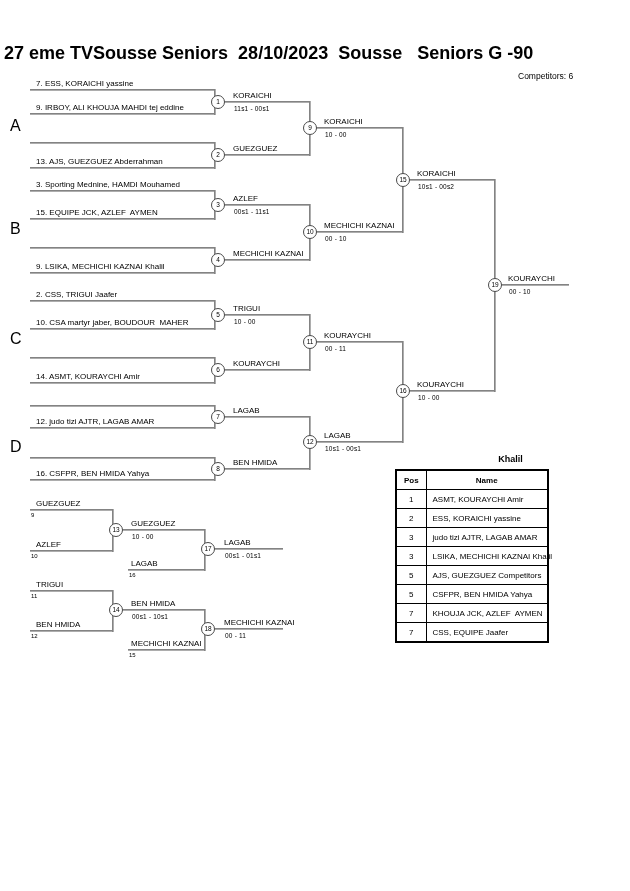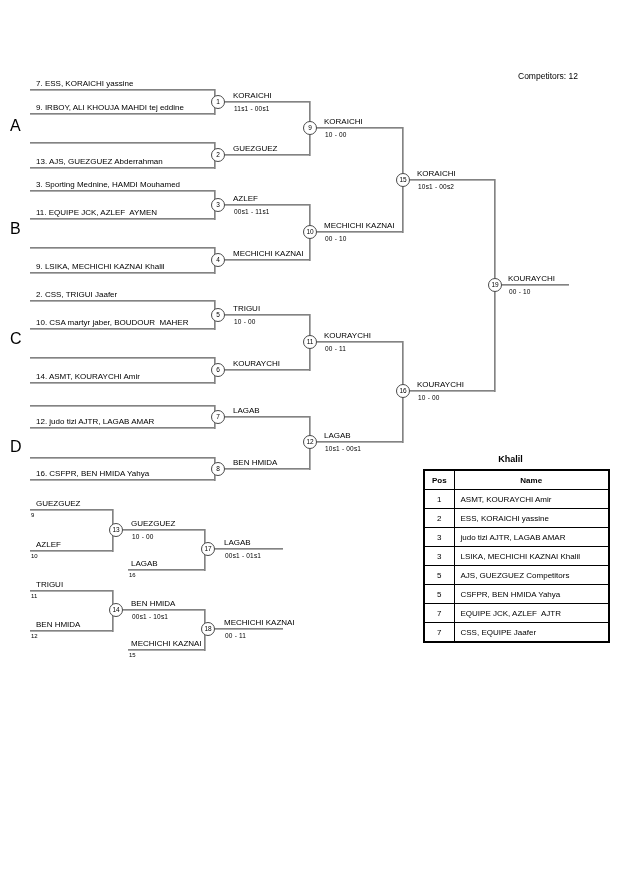--- a/index.html
+++ b/index.html
@@ -12,34 +12,35 @@
           text-align:center;z-index:2;}
   .entry{position:absolute;font-size:8px;white-space:pre;z-index:1;}
   .wname{position:absolute;font-size:8px;white-space:pre;z-index:1;}
   .score{position:absolute;font-size:6.5px;letter-spacing:.2px;white-space:pre;z-index:1;}
   .ref{position:absolute;font-size:6px;z-index:1;}
   .grp{position:absolute;left:10px;font-size:16px;}
   .title{position:absolute;left:4px;top:43px;font-size:18px;font-weight:bold;white-space:pre;}
   .competitors{position:absolute;left:518px;top:71px;font-size:8.5px;}
   .res-title{position:absolute;left:417px;top:454px;width:187px;text-align:center;
              font-size:9px;font-weight:bold;}
-  table.results{position:absolute;left:423px;top:469px;width:187px;border-collapse:collapse;
+  table.results{position:absolute;left:395px;top:469px;width:154px;border-collapse:collapse;
                 table-layout:fixed;font-size:8px;border:2px solid #000;}
   table.results th,table.results td{border:1px solid #000;height:16px;}
   table.results th{font-weight:bold;text-align:center;}
   table.results col.c-pos{width:30px;}
   table.results td.pos{text-align:center;}
   table.results td.nm{text-align:left;padding-left:6px;white-space:pre;}
 </style>
 </head>
 <body>
 
 <div class="page">
 
-  <div class="competitors">Competitors: 12</div>
+  <div class="title">27 eme TVSousse Seniors  28/10/2023  Sousse   Seniors G -90</div>
+  <div class="competitors">Competitors: 6</div>
 
   <div class="grp" style="top:117px">A</div>
   <div class="grp" style="top:220px">B</div>
   <div class="grp" style="top:330px">C</div>
   <div class="grp" style="top:438px">D</div>
 
   <i class="hl" style="left:30px;top:89px;width:185px"></i>
   <i class="hl" style="left:30px;top:113px;width:185px"></i>
   <i class="vl" style="left:214px;top:89px;height:26px"></i>
   <i class="hl" style="left:30px;top:142px;width:185px"></i>
@@ -102,21 +103,21 @@
   <i class="vl" style="left:112px;top:590px;height:42px"></i>
   <i class="hl" style="left:116px;top:609px;width:89px"></i>
   <i class="hl" style="left:128px;top:649px;width:77px"></i>
   <i class="vl" style="left:204px;top:609px;height:42px"></i>
   <i class="hl" style="left:208px;top:628px;width:75px"></i>
 
   <span class="entry" style="left:36px;top:79px">7. ESS, KORAICHI yassine</span>
   <span class="entry" style="left:36px;top:103px">9. IRBOY, ALI KHOUJA MAHDI tej eddine</span>
   <span class="entry" style="left:36px;top:157px">13. AJS, GUEZGUEZ Abderrahman</span>
   <span class="entry" style="left:36px;top:180px">3. Sporting Mednine, HAMDI Mouhamed</span>
-  <span class="entry" style="left:36px;top:208px">11. EQUIPE JCK, AZLEF  AYMEN</span>
+  <span class="entry" style="left:36px;top:208px">15. EQUIPE JCK, AZLEF  AYMEN</span>
   <span class="entry" style="left:36px;top:262px">9. LSIKA, MECHICHI KAZNAI Khalil</span>
   <span class="entry" style="left:36px;top:290px">2. CSS, TRIGUI Jaafer</span>
   <span class="entry" style="left:36px;top:318px">10. CSA martyr jaber, BOUDOUR  MAHER</span>
   <span class="entry" style="left:36px;top:372px">14. ASMT, KOURAYCHI Amir</span>
   <span class="entry" style="left:36px;top:417px">12. judo tizi AJTR, LAGAB AMAR</span>
   <span class="entry" style="left:36px;top:469px">16. CSFPR, BEN HMIDA Yahya</span>
 
   <span class="circle" style="left:211px;top:95px">1</span>
   <span class="wname" style="left:233px;top:91px">KORAICHI</span>
   <span class="score" style="left:234px;top:105px">11s1 - 00s1</span>
@@ -233,21 +234,21 @@
         <tr>
           <td class="pos">5</td>
           <td class="nm">AJS, GUEZGUEZ Competitors</td>
         </tr>
         <tr>
           <td class="pos">5</td>
           <td class="nm">CSFPR, BEN HMIDA Yahya</td>
         </tr>
         <tr>
           <td class="pos">7</td>
-          <td class="nm">EQUIPE JCK, AZLEF  AJTR</td>
+          <td class="nm">KHOUJA JCK, AZLEF  AYMEN</td>
         </tr>
         <tr>
           <td class="pos">7</td>
           <td class="nm">CSS, EQUIPE Jaafer</td>
         </tr>
       </tbody>
   </table>
 
 </div>
 

